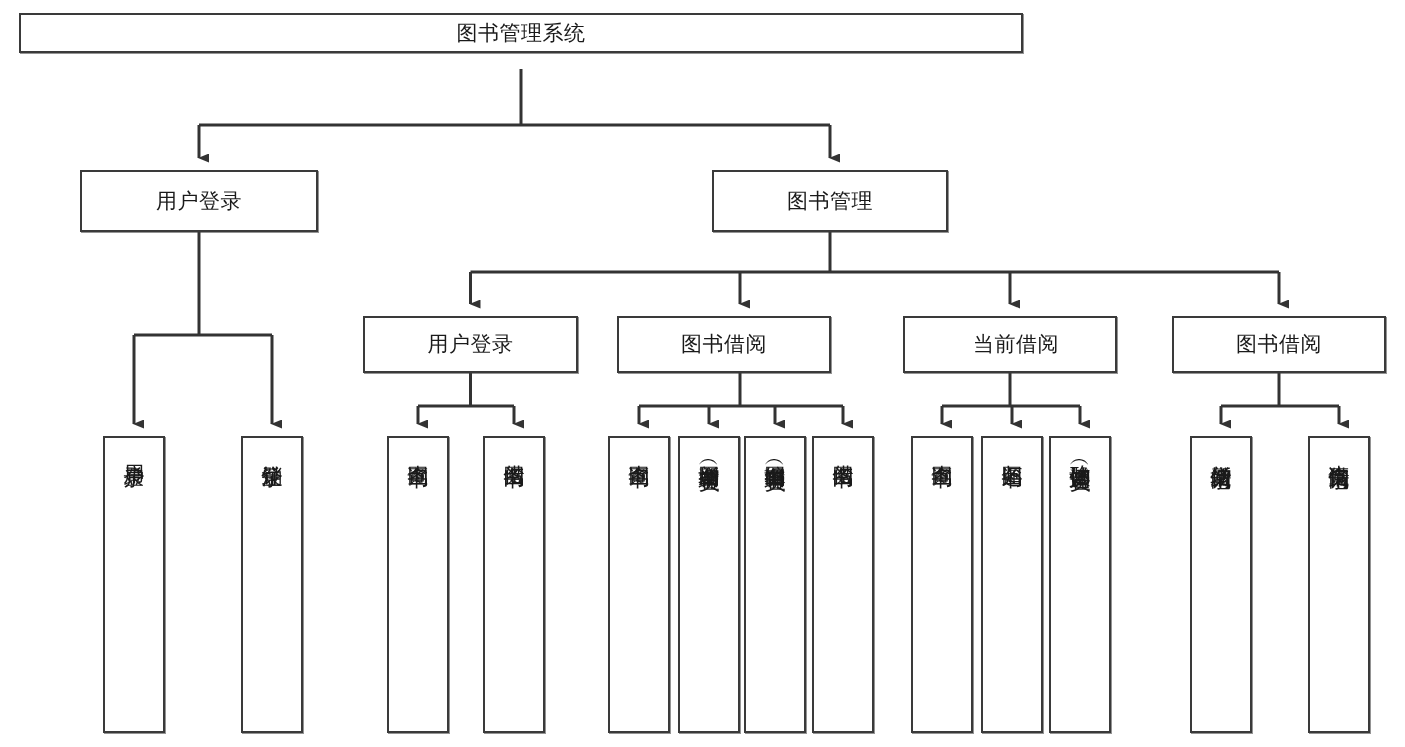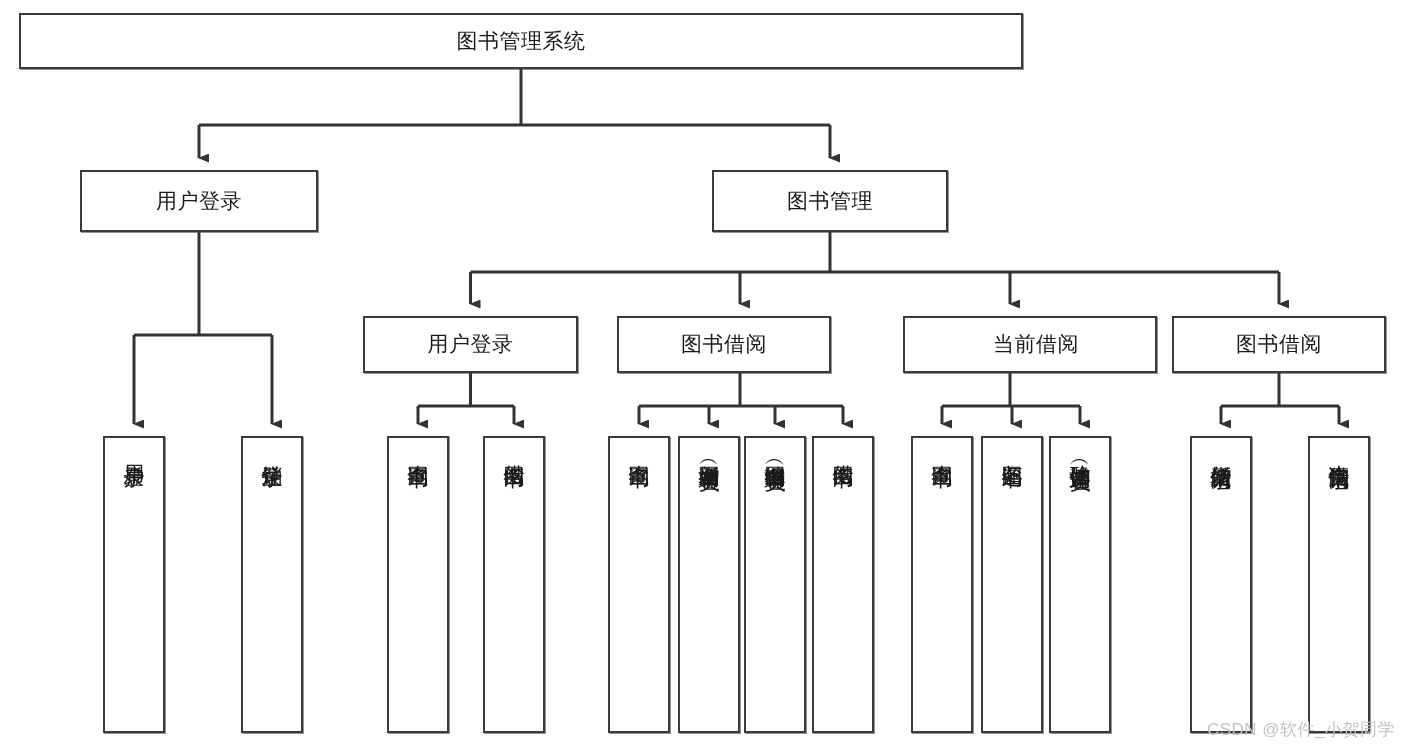--- a/index.html
+++ b/index.html
@@ -111,36 +111,36 @@
         <path d="M1012,406 L1012,424" marker-end="url(#arrowhead)"></path>
         <path d="M1080,406 L1080,424" marker-end="url(#arrowhead)"></path>
         <path d="M1279,373 L1279,406"></path>
         <path d="M1221,406 L1339,406"></path>
         <path d="M1221,406 L1221,424" marker-end="url(#arrowhead)"></path>
         <path d="M1339,406 L1339,424" marker-end="url(#arrowhead)"></path>
       </g>
   </svg>
 
   <div id="node-layer">
-      <div class="node horizontal" style="left: 19px; top: 13px; width: 1004px; height: 56px;">
+      <div class="node horizontal" style="left: 19px; top: 13px; width: 1004px; height: 40px;">
         <span class="node-label">图书管理系统</span>
       </div>
       <div class="node horizontal" style="left: 80px; top: 170px; width: 238px; height: 62px;">
         <span class="node-label">用户登录</span>
       </div>
       <div class="node horizontal" style="left: 712px; top: 170px; width: 236px; height: 62px;">
         <span class="node-label">图书管理</span>
       </div>
       <div class="node horizontal" style="left: 363px; top: 316px; width: 215px; height: 57px;">
         <span class="node-label">用户登录</span>
       </div>
       <div class="node horizontal" style="left: 617px; top: 316px; width: 214px; height: 57px;">
         <span class="node-label">图书借阅</span>
       </div>
-      <div class="node horizontal" style="left: 903px; top: 316px; width: 254px; height: 57px; padding-left: 12px;">
+      <div class="node horizontal" style="left: 903px; top: 316px; width: 214px; height: 57px; padding-left: 12px;">
         <span class="node-label">当前借阅</span>
       </div>
       <div class="node horizontal" style="left: 1172px; top: 316px; width: 214px; height: 57px;">
         <span class="node-label">图书借阅</span>
       </div>
       <div class="node vertical" style="left: 103px; top: 436px; width: 62px; height: 297px;">
         <span class="node-label">用户登录</span>
       </div>
       <div class="node vertical" style="left: 241px; top: 436px; width: 62px; height: 297px;">
         <span class="node-label">注销登录</span>
@@ -173,14 +173,13 @@
         <span class="node-label">确认归还（管理员）</span>
       </div>
       <div class="node vertical" style="left: 1190px; top: 436px; width: 62px; height: 297px;">
         <span class="node-label">新增借阅记录</span>
       </div>
       <div class="node vertical" style="left: 1308px; top: 436px; width: 62px; height: 297px;">
         <span class="node-label">查询借阅记录</span>
       </div>
     </div>
 
-  <div id="watermark">CSDN @软件_小贺同学</div>
 </div>
 
 </body></html>

